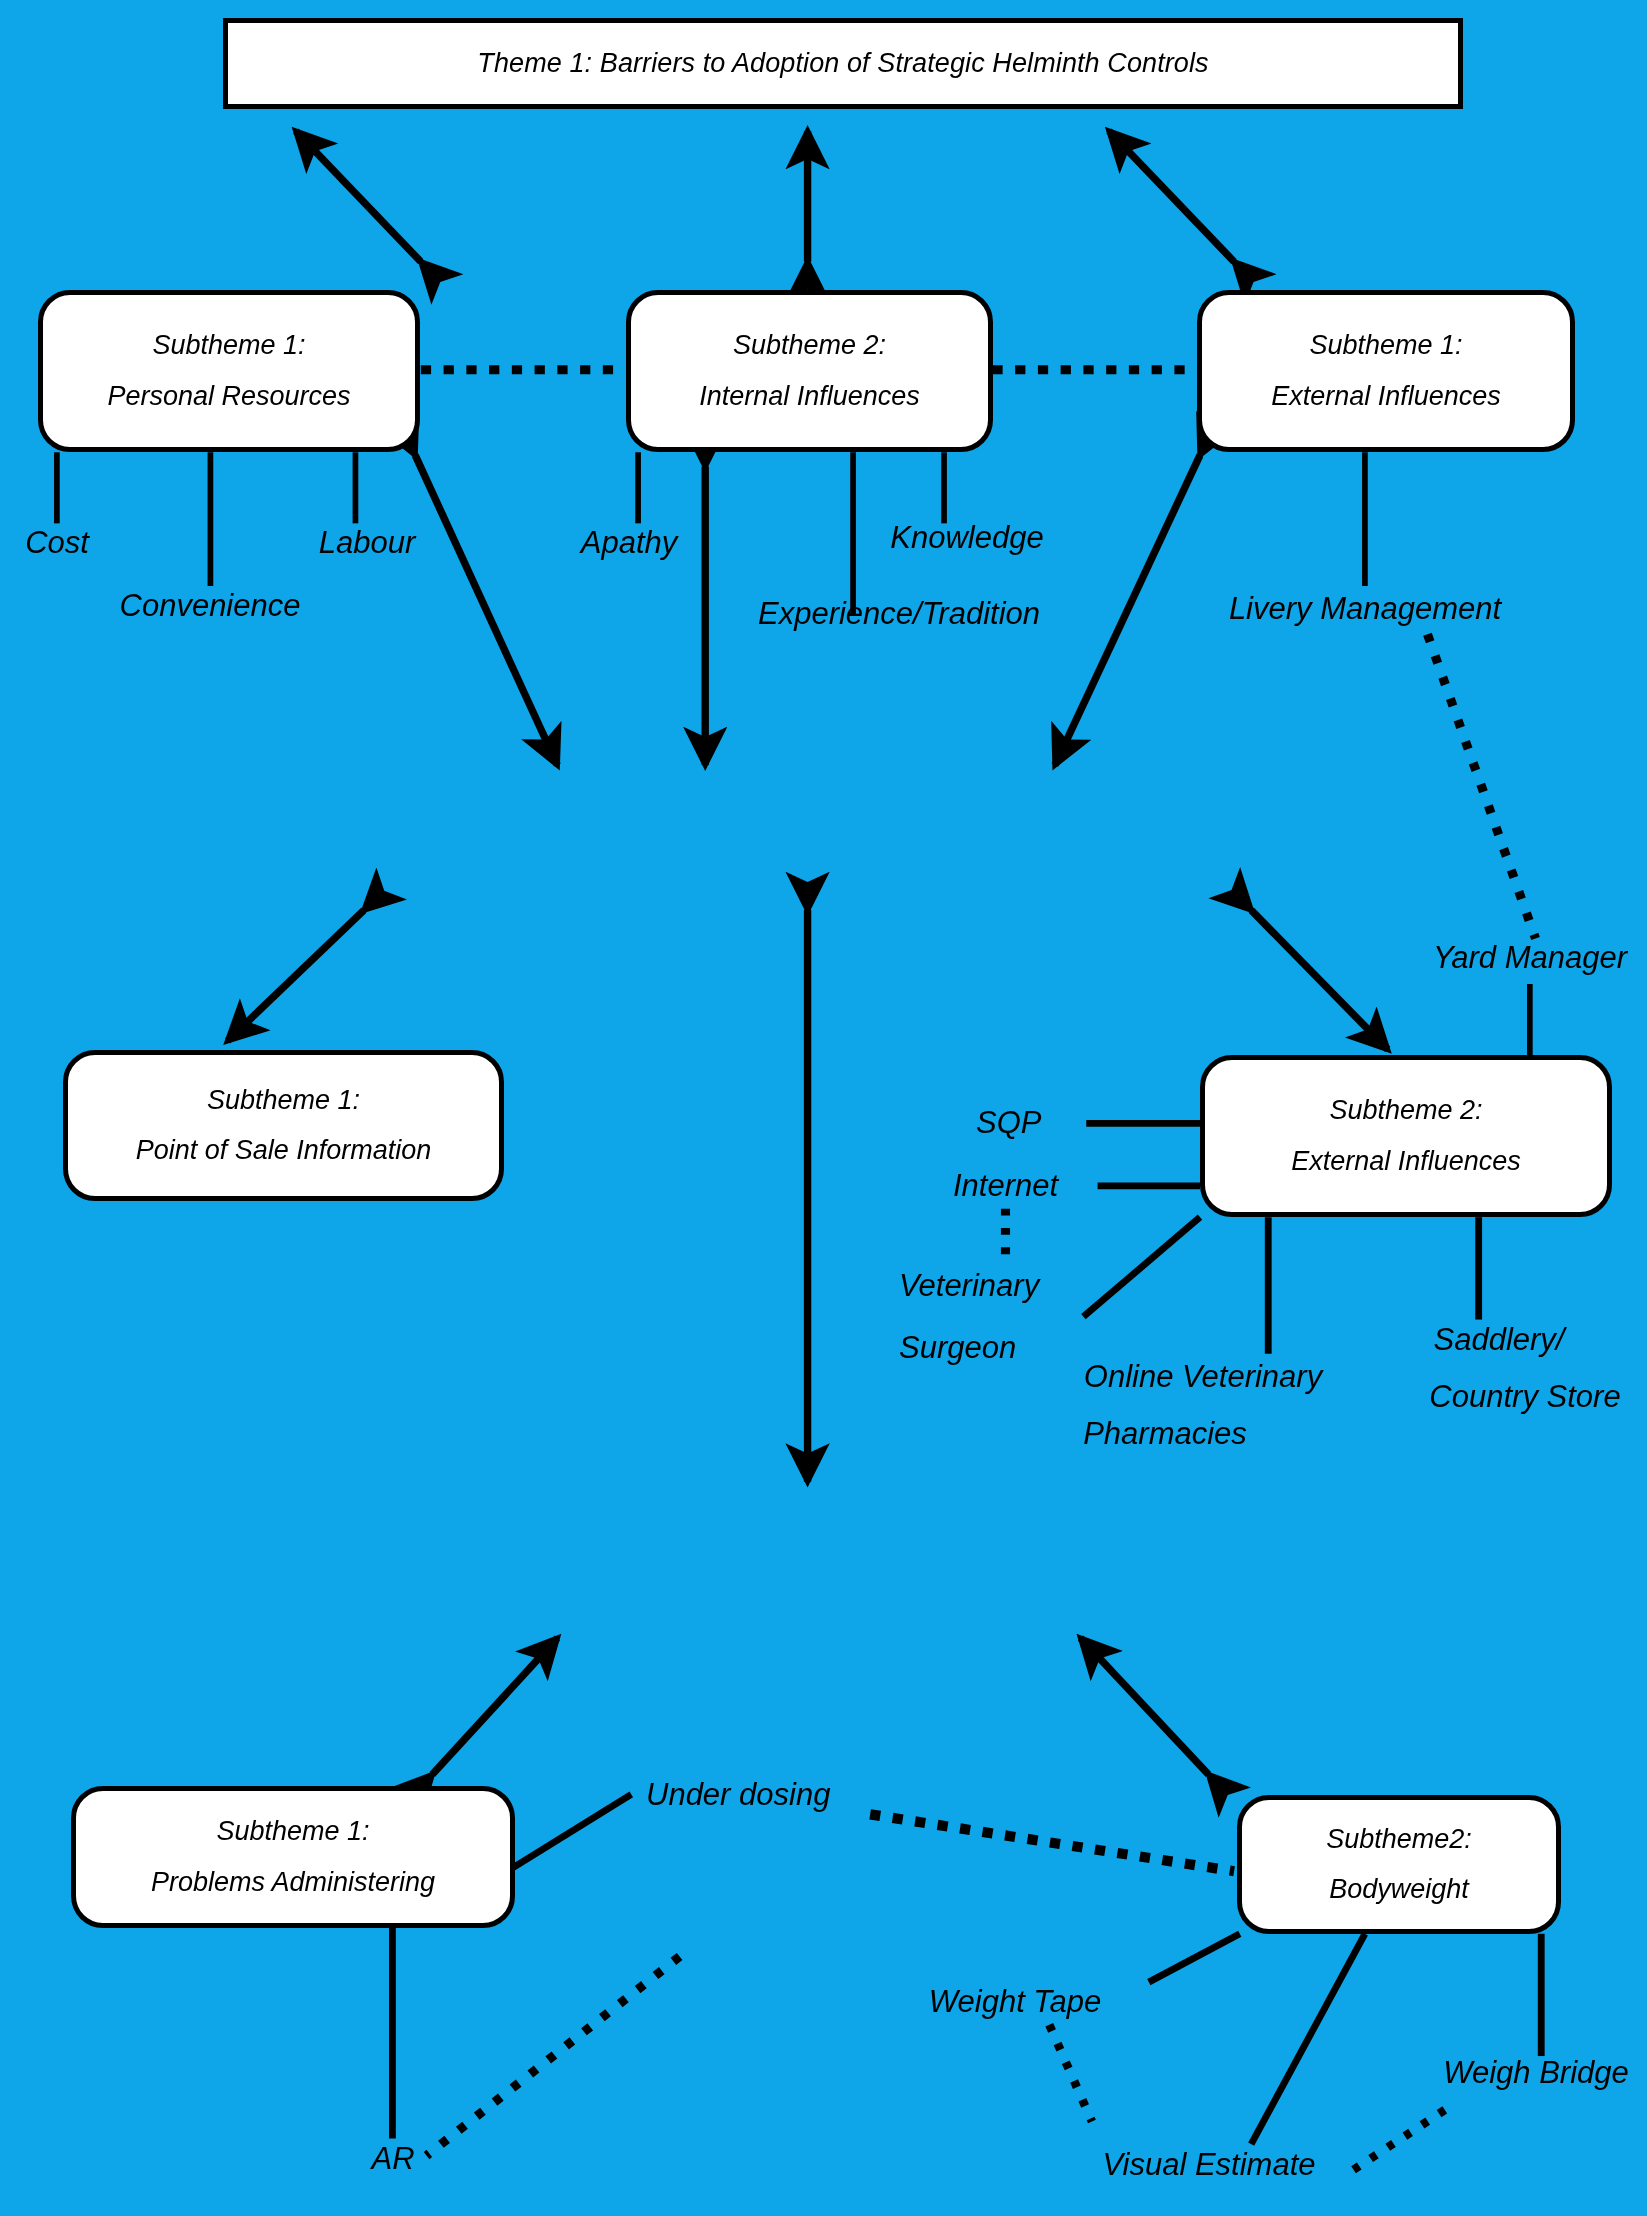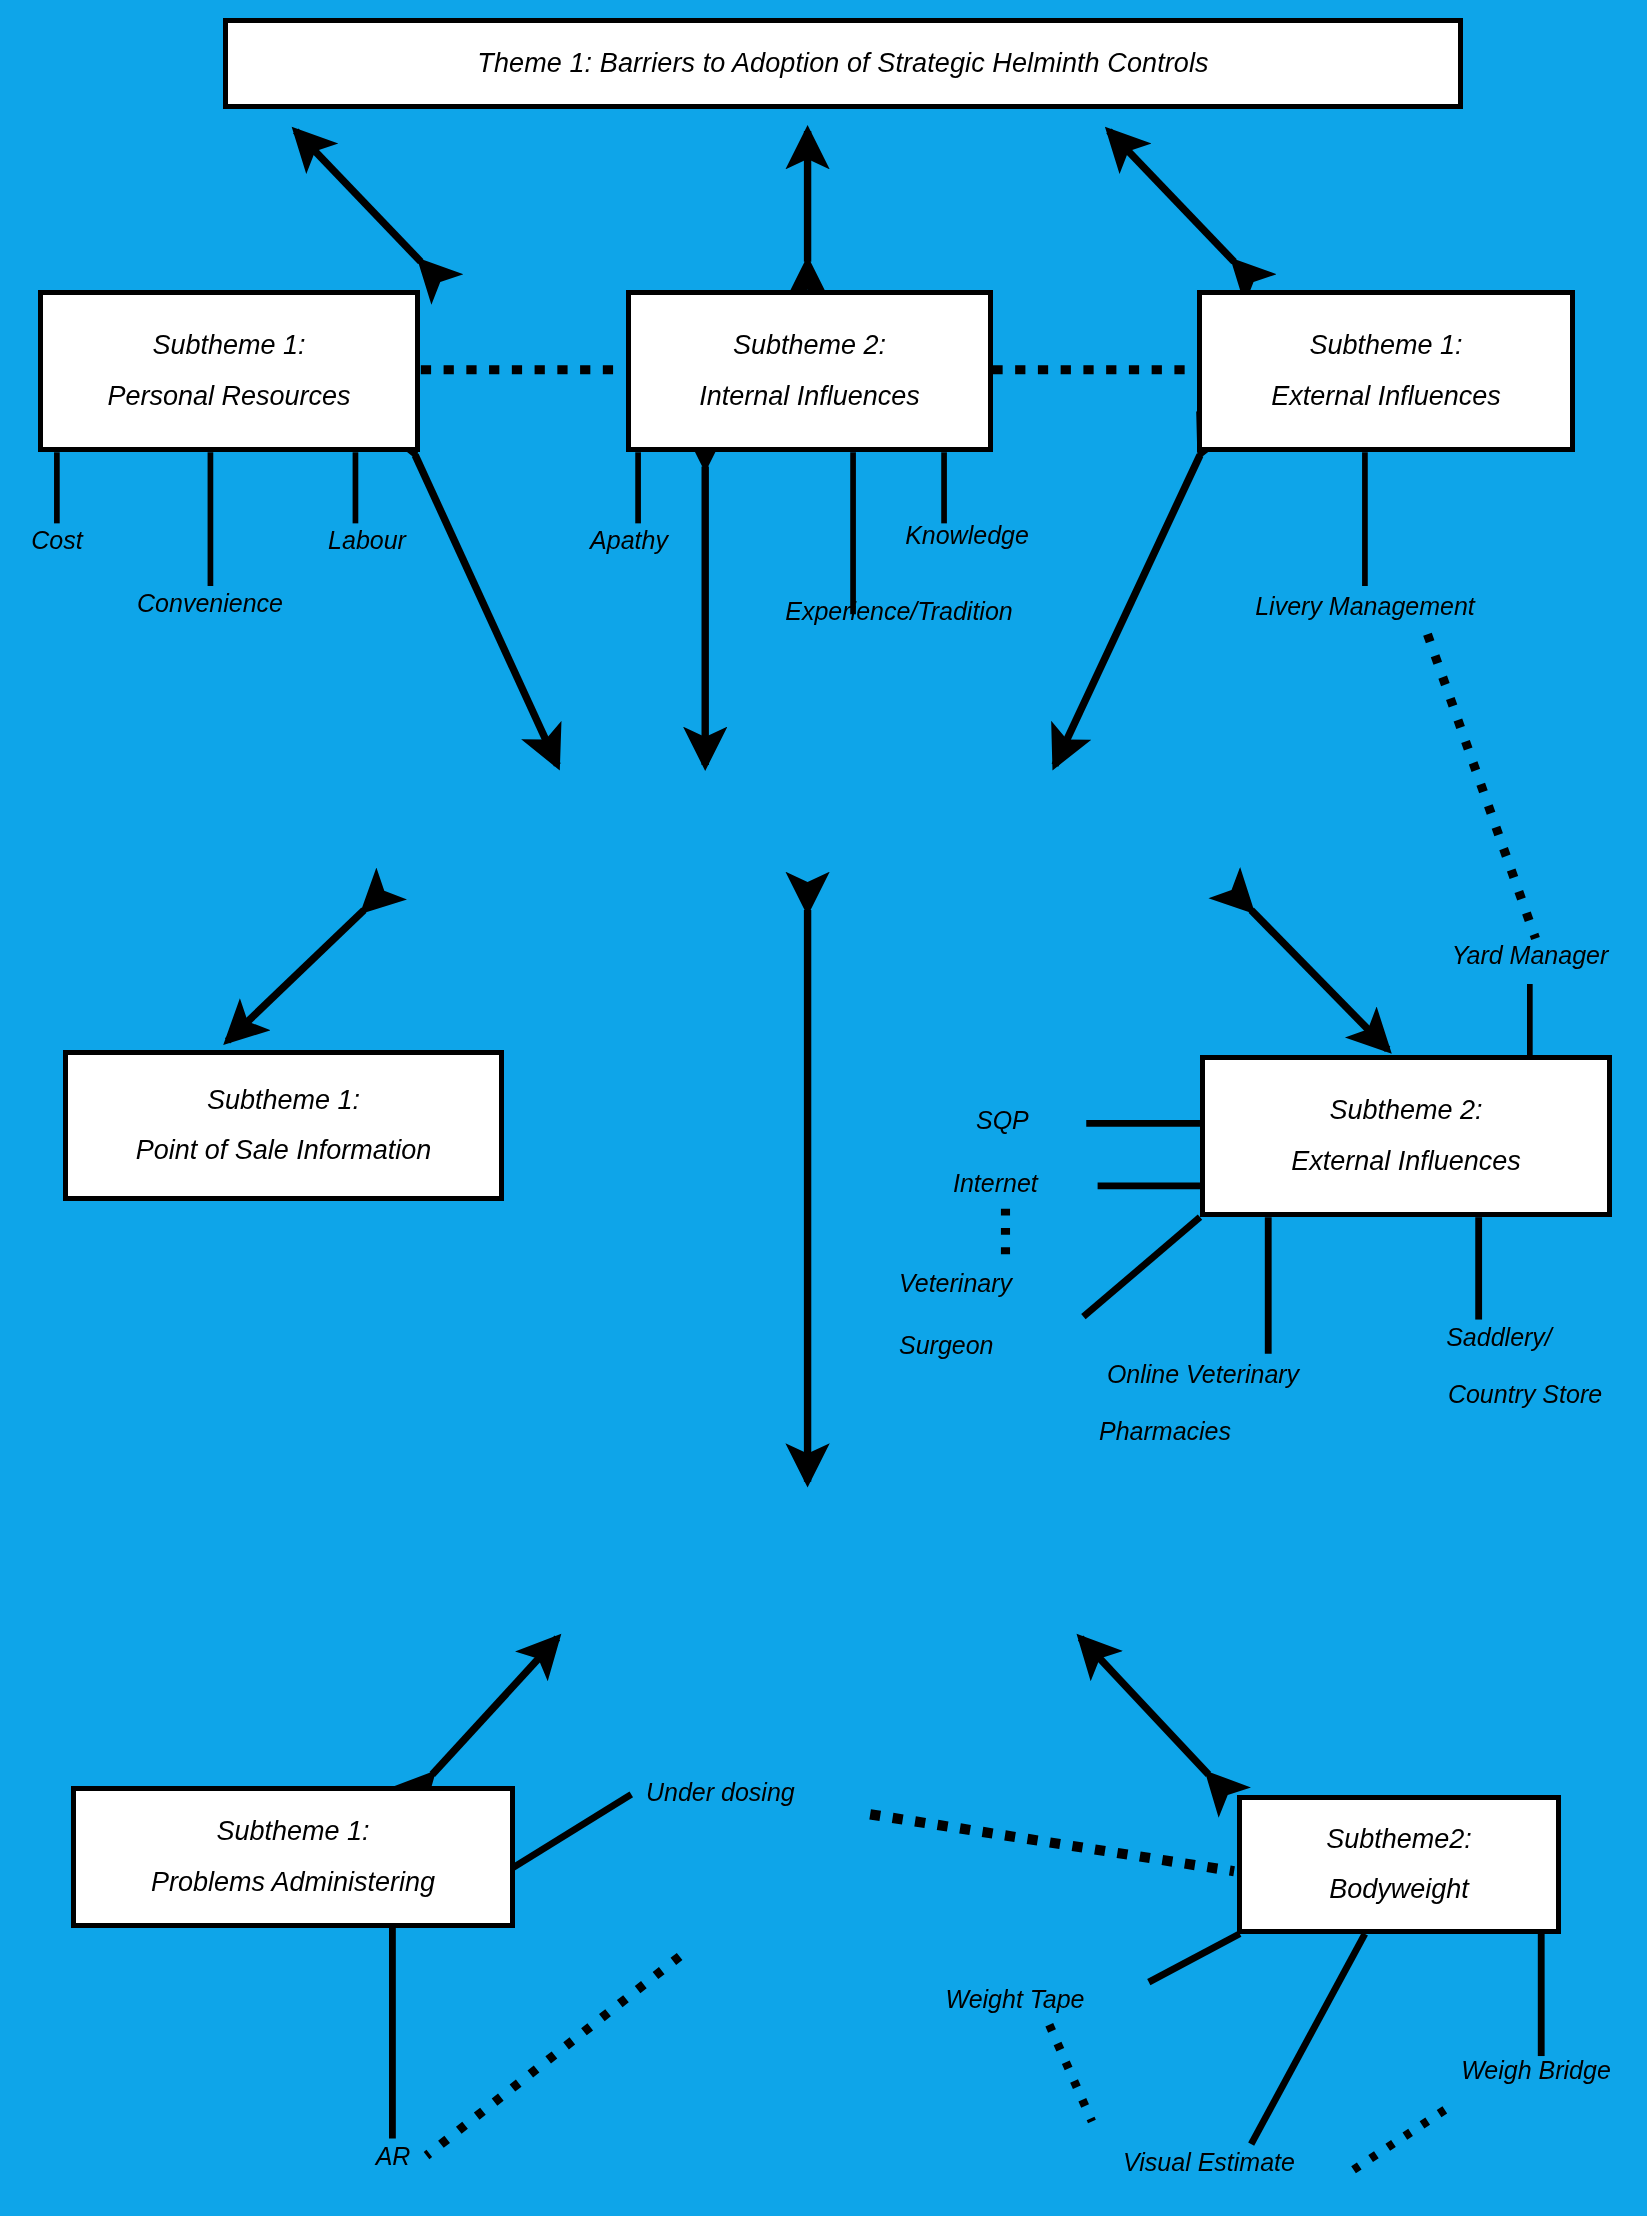--- a/index.html
+++ b/index.html
@@ -34,25 +34,26 @@
     z-index:5;
   }
   .theme-bar{
     font-size:27px;
     line-height:1.1;
     letter-spacing:0.1px;
   }
   .subnode{
     font-size:27px;
     line-height:1.15;
+    border-radius:32px;
   }
   .subnode .l1{margin-bottom:19.3px;}
   .leaf{
     position:absolute;
-    font-size:25px;
+    font-size:31px;
     line-height:1.12;
     color:#000000;
     white-space:nowrap;
     z-index:6;
   }
   .leaf.center{transform:translateX(-50%);}
 </style>
 </head>
 <body>
 

